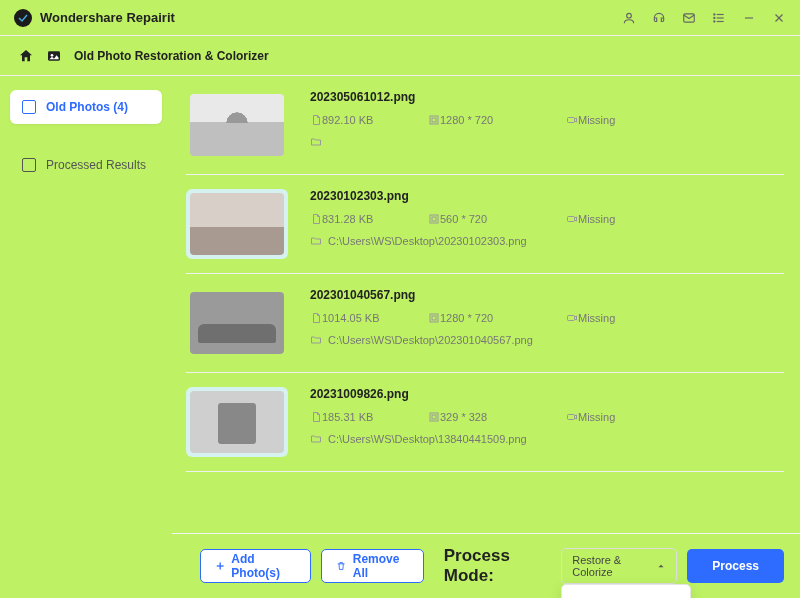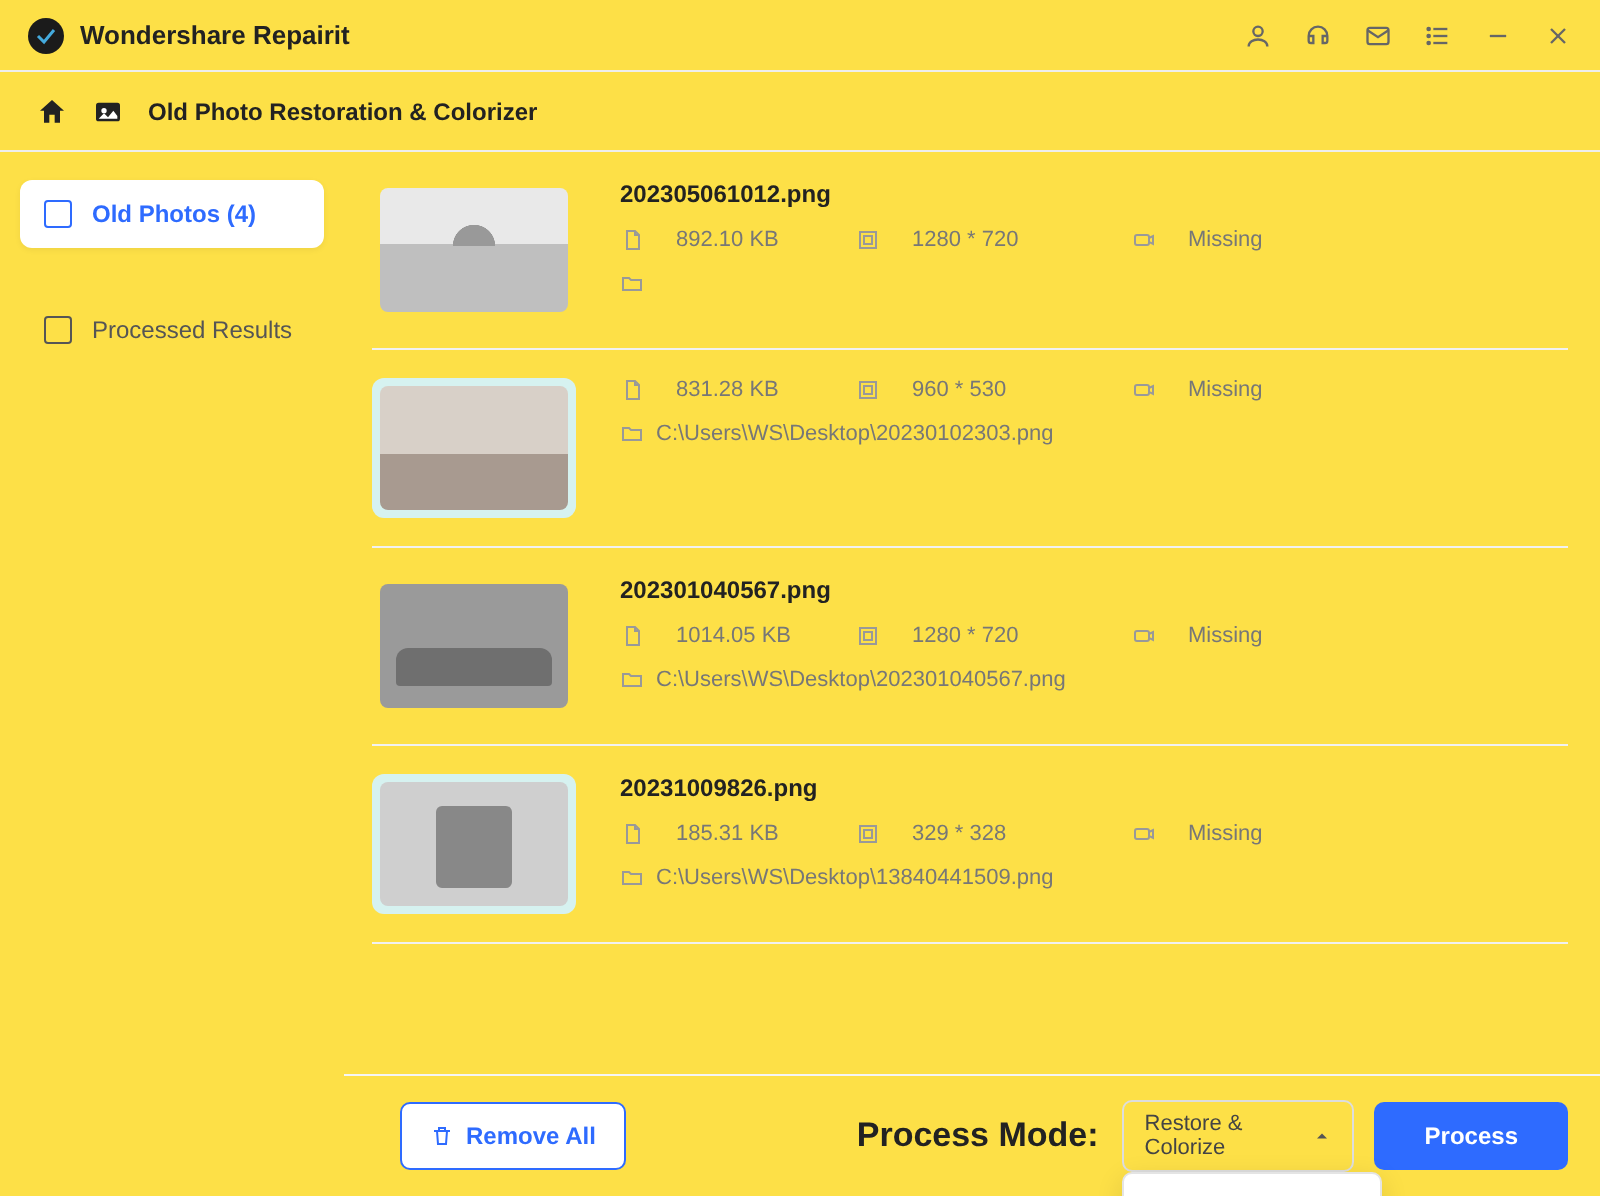--- a/index.html
+++ b/index.html
@@ -1,17 +1,17 @@
 <!DOCTYPE html>
 <html><head>
 <meta charset="utf-8">
 <style>
 *{box-sizing:border-box;margin:0;padding:0;font-family:-apple-system,BlinkMacSystemFont,"Segoe UI",Arial,sans-serif}
 body{background:#f5f5f7;width:800px;height:598px;overflow:hidden}
-.window{width:800px;height:598px;background:#fde047;display:flex;flex-direction:column}
+.window{width:800px;height:598px;background:#bef264;display:flex;flex-direction:column}
 .titlebar{height:36px;display:flex;align-items:center;padding:0 14px;border-bottom:1px solid #eee}
 .logo{width:18px;height:18px;background:#1b1b1b;border-radius:50%;display:flex;align-items:center;justify-content:center;margin-right:8px}
 .logo svg{width:10px;height:10px}
 .app-title{font-size:13px;font-weight:600;color:#222}
 .titlebar-spacer{flex:1}
 .title-icons{display:flex;gap:16px;align-items:center;color:#666}
 .title-icons span{font-size:14px;cursor:pointer}
 .navbar{height:40px;display:flex;align-items:center;padding:0 18px;border-bottom:1px solid #eee;gap:12px}
 .nav-home{font-size:14px;color:#222}
 .breadcrumb{font-size:12px;font-weight:600;color:#222}
@@ -23,21 +23,21 @@
 .side-item.inactive{color:#555}
 .main{flex:1;display:flex;flex-direction:column;min-width:0}
 .list{flex:1;overflow:hidden;padding:0 16px 0 0}
 .row{display:flex;padding:14px 0;border-bottom:1px solid #f1f1f1;margin-left:14px}
 .thumb{width:94px;height:62px;border-radius:4px;background:#ccc;flex-shrink:0;position:relative;overflow:hidden}
 .thumb-wrap{padding:4px;border-radius:6px}
 .thumb-wrap.tint{background:#d6f2f0}
 .info{flex:1;margin-left:22px;display:flex;flex-direction:column;gap:10px;min-width:0}
 .fname{font-size:12px;font-weight:700;color:#222}
 .metarow{display:flex;align-items:center;gap:8px;font-size:11px;color:#777}
-.metaitem{display:flex;align-items:flex-end;gap:16px;min-width:110px}
+.metaitem{display:flex;align-items:flex-end;gap:0;min-width:110px}
 .metaitem.wide{min-width:130px}
 .mi{width:12px;height:12px;flex-shrink:0}
 .path{display:flex;align-items:center;gap:6px;font-size:11px;color:#777}
 .footer{padding:12px 16px 12px 28px;display:flex;align-items:center;gap:10px;border-top:1px solid #f5f5f5}
 .btn{height:34px;padding:0 14px;border-radius:5px;font-size:12px;font-weight:600;display:flex;align-items:center;gap:6px;cursor:pointer;background:#fff}
 .btn.outline-blue{border:1px solid #2e6bff;color:#2e6bff}
 .footer-spacer{flex:1}
 .mode-label{font-size:17px;font-weight:700;color:#222;margin-right:2px}
 .select{position:relative}
 .select-box{height:34px;width:116px;border:1px solid #ddd;border-radius:5px;display:flex;align-items:center;justify-content:center;padding:17px 10px;font-size:11px;color:#444;cursor:pointer}
@@ -173,34 +173,35 @@
                   <path d="M3 6h6l2 2h10v10H3z"></path>
                 </svg>
               </div>
             </div>
           </div>
           <div class="row">
             <div class="thumb-wrap tint">
               <div class="thumb t2"></div>
             </div>
             <div class="info">
+              <div class="fname">20230102303.png</div>
               <div class="metarow">
                 <div class="metaitem">
                   <svg class="mi" viewBox="0 0 24 24" fill="none" stroke="#999" stroke-width="2">
                     <path d="M7 3h8l4 4v14H7z"></path>
                     <path d="M15 3v4h4"></path>
                   </svg>
                   <span>831.28  KB</span>
                 </div>
                 <div class="metaitem wide">
                   <svg class="mi" viewBox="0 0 24 24" fill="none" stroke="#999" stroke-width="2">
                     <rect x="4" y="4" width="16" height="16"></rect>
                     <rect x="8" y="8" width="8" height="8"></rect>
                   </svg>
-                  <span>960 * 530</span>
+                  <span>560 * 720</span>
                 </div>
                 <div class="metaitem">
                   <svg class="mi" viewBox="0 0 24 24" fill="none" stroke="#999" stroke-width="2">
                     <rect x="3" y="7" width="14" height="10" rx="2"></rect>
                     <path d="M17 10l4-2v8l-4-2z"></path>
                   </svg>
                   <span>Missing</span>
                 </div>
               </div>
               <div class="path">
@@ -281,20 +282,27 @@
                 <svg class="mi" viewBox="0 0 24 24" fill="none" stroke="#999" stroke-width="2">
                   <path d="M3 6h6l2 2h10v10H3z"></path>
                 </svg>
                 <span>C:\Users\WS\Desktop\13840441509.png</span>
               </div>
             </div>
           </div>
         </div>
 
       <div class="footer">
+        <div class="btn outline-blue">
+          <svg width="12" height="12" viewBox="0 0 24 24" stroke="#2e6bff" stroke-width="3">
+              <line x1="12" y1="4" x2="12" y2="20"></line>
+              <line x1="4" y1="12" x2="20" y2="12"></line>
+            </svg>
+          <span>Add Photo(s)</span>
+        </div>
         <div class="btn outline-blue">
           <svg width="12" height="12" viewBox="0 0 24 24" fill="none" stroke="#2e6bff" stroke-width="2">
               <path d="M4 7h16M9 7V4h6v3M7 7l1 13h8l1-13"></path>
             </svg>
           <span>Remove All</span>
         </div>
         <div class="footer-spacer"></div>
         <span class="mode-label">Process Mode:</span>
         <div class="select">
           <div class="select-box">

